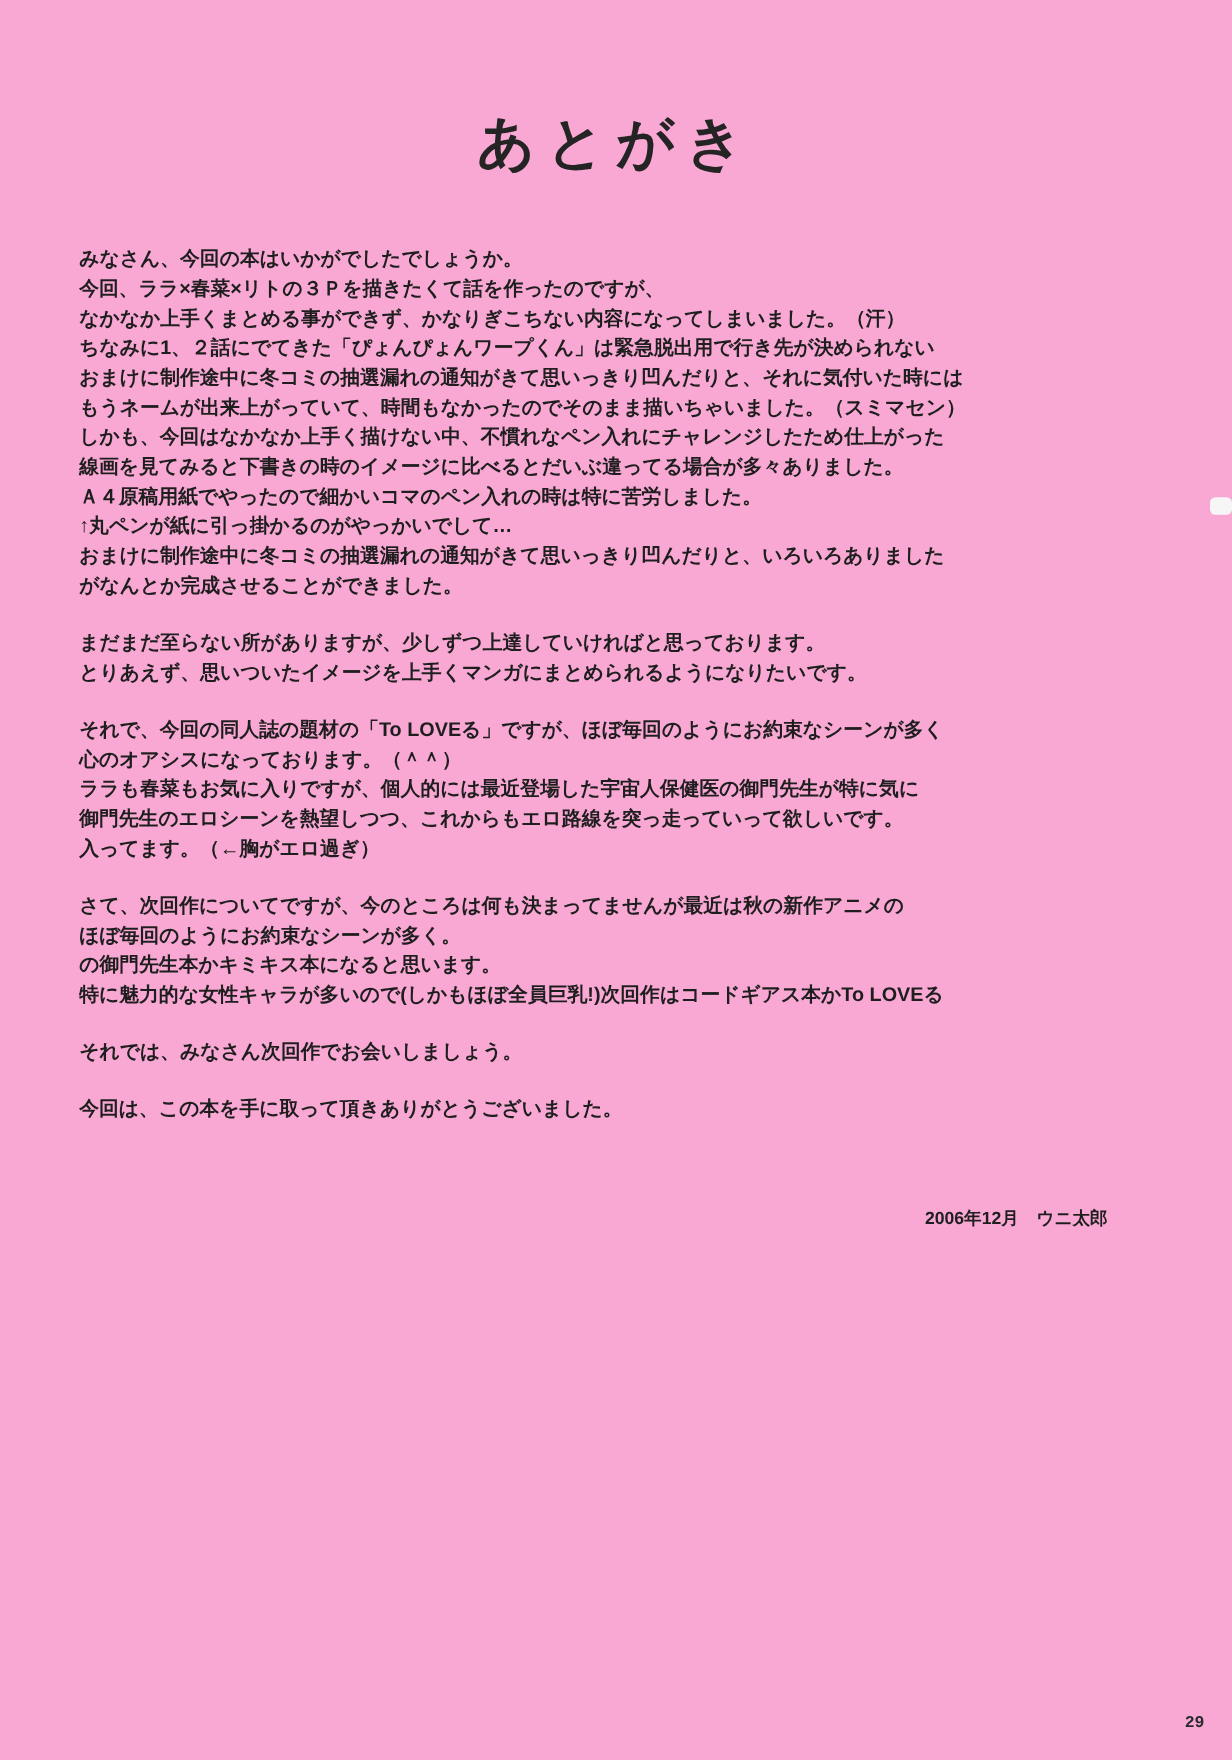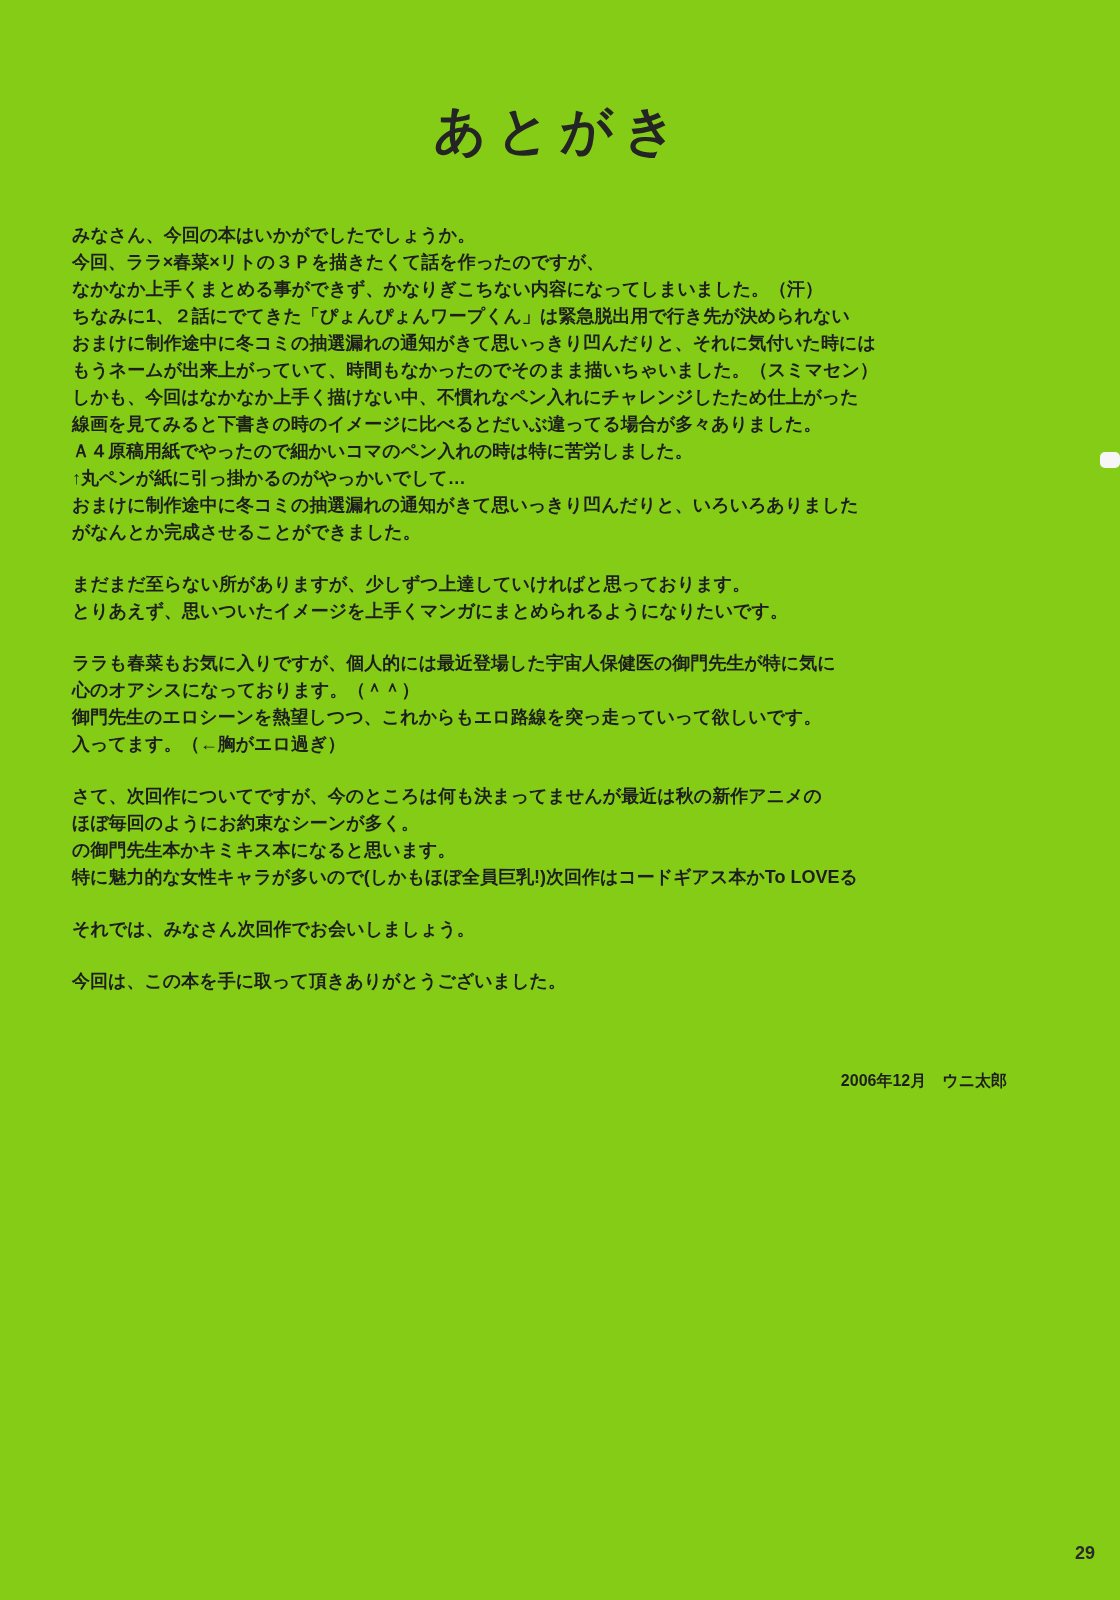--- a/index.html
+++ b/index.html
@@ -4,21 +4,21 @@
 <style>
   html, body {
     margin: 0;
     padding: 0;
     background: #fefefe;
   }
   .page {
     position: relative;
     width: 1120px;
     height: 1600px;
-    background: #84cc16;
+    background: #f9a8d4;
     overflow: hidden;
     box-sizing: border-box;
     padding: 100px 72px 0 72px;
     color: #1e1e1e;
   }
   .title {
     margin: 0 0 60px 0;
     font-family: "Liberation Serif", "DejaVu Serif", serif;
     font-size: 52px;
     line-height: 62px;
@@ -46,23 +46,23 @@
     text-align: right;
     font-family: "Liberation Sans", "DejaVu Sans", sans-serif;
     font-size: 16px;
     font-weight: 700;
     color: #1e1e1e;
     white-space: nowrap;
   }
   .page-number {
     position: absolute;
     right: 25px;
-    bottom: 36px;
-    font-family: Liberation Sans, sans-serif;
-    font-size: 18px;
+    bottom: 25px;
+    font-family: Liberation Mono, monospace;
+    font-size: 15px;
     font-weight: 700;
     color: #2a2a2a;
   }
   .scan-smudge {
     position: absolute;
     left: 1100px;
     top: 452px;
     width: 20px;
     height: 16px;
     background: #f6f6f6;
@@ -89,22 +89,23 @@
         <div class="line">Ａ４原稿用紙でやったので細かいコマのペン入れの時は特に苦労しました。</div>
         <div class="line">↑丸ペンが紙に引っ掛かるのがやっかいでして…</div>
         <div class="line">おまけに制作途中に冬コミの抽選漏れの通知がきて思いっきり凹んだりと、いろいろありました</div>
         <div class="line">がなんとか完成させることができました。</div>
       </div>
       <div class="para">
         <div class="line">まだまだ至らない所がありますが、少しずつ上達していければと思っております。</div>
         <div class="line">とりあえず、思いついたイメージを上手くマンガにまとめられるようになりたいです。</div>
       </div>
       <div class="para">
+        <div class="line">それで、今回の同人誌の題材の「To LOVEる」ですが、ほぼ毎回のようにお約束なシーンが多く</div>
+        <div class="line">心のオアシスになっております。（＾＾）</div>
         <div class="line">ララも春菜もお気に入りですが、個人的には最近登場した宇宙人保健医の御門先生が特に気に</div>
-        <div class="line">心のオアシスになっております。（＾＾）</div>
         <div class="line">御門先生のエロシーンを熱望しつつ、これからもエロ路線を突っ走っていって欲しいです。</div>
         <div class="line">入ってます。（←胸がエロ過ぎ）</div>
       </div>
       <div class="para">
         <div class="line">さて、次回作についてですが、今のところは何も決まってませんが最近は秋の新作アニメの</div>
         <div class="line">ほぼ毎回のようにお約束なシーンが多く。</div>
         <div class="line">の御門先生本かキミキス本になると思います。</div>
         <div class="line">特に魅力的な女性キャラが多いので(しかもほぼ全員巨乳!)次回作はコードギアス本かTo LOVEる</div>
       </div>
       <div class="para">

